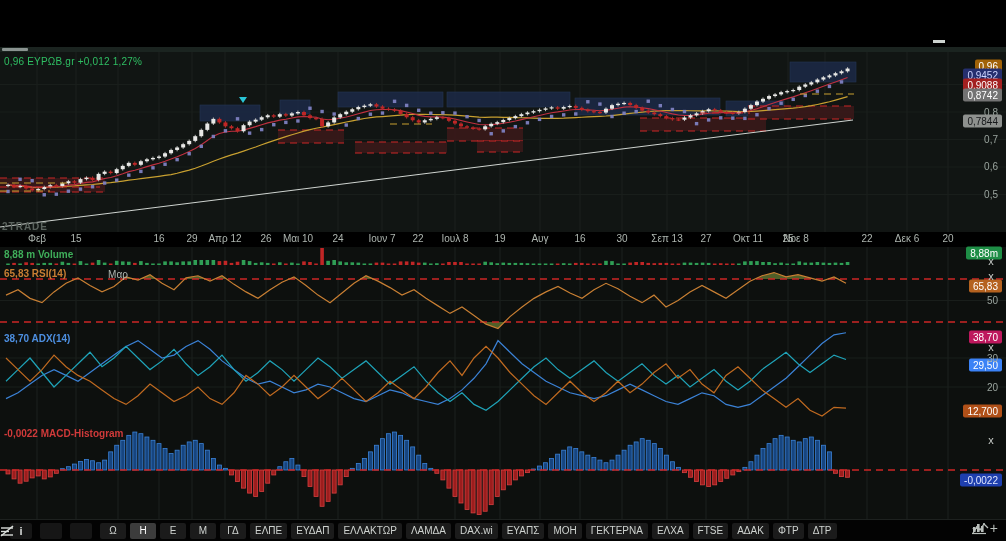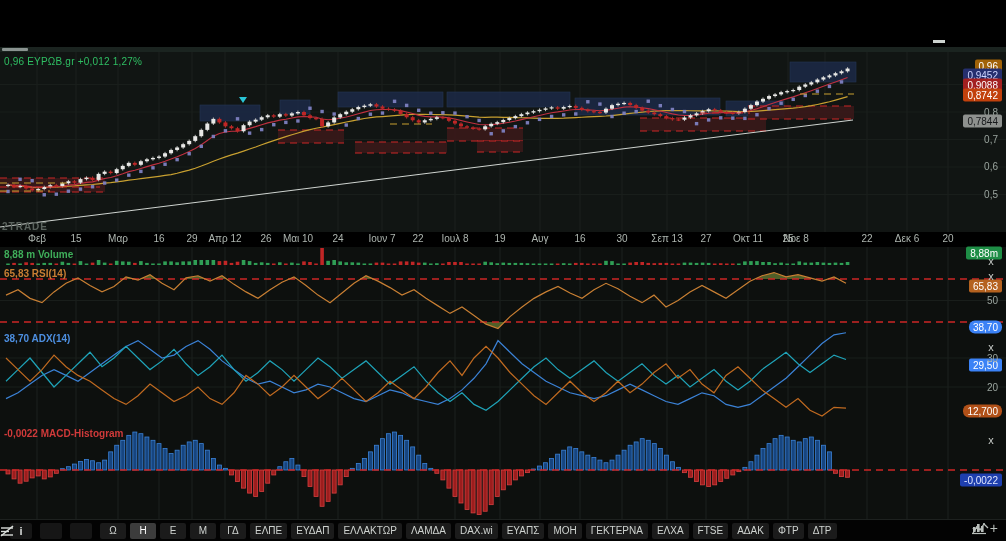--- a/index.html
+++ b/index.html
@@ -876,21 +876,21 @@
   <div id="ticker-line" class="abs">0,96 ΕΥΡΩΒ.gr +0,012 1,27%</div>
   <div id="watermark" class="abs">2TRADE</div>
   <div id="volume-title" class="abs panel-title">8,88 m Volume</div>
   <div id="rsi-title" class="abs panel-title">65,83 RSI(14)</div>
   <div id="adx-title" class="abs panel-title">38,70 ADX(14)</div>
   <div id="macd-title" class="abs panel-title">-0,0022 MACD-Histogram</div>
 
   <div id="labels-layer" class="abs" style="left:0;top:0;width:1006px;height:541px;pointer-events:none;">
       <div class="xtick" style="left: 37px;">Φεβ</div>
       <div class="xtick" style="left: 76px;">15</div>
-      <div class="xtick" style="left: 118px;">Μαρ</div>
+      <div class="xtick" style="left: 118px; margin-top: 36px;">Μαρ</div>
       <div class="xtick" style="left: 159px;">16</div>
       <div class="xtick" style="left: 192px;">29</div>
       <div class="xtick" style="left: 225px;">Απρ 12</div>
       <div class="xtick" style="left: 266px;">26</div>
       <div class="xtick" style="left: 298px;">Μαι 10</div>
       <div class="xtick" style="left: 338px;">24</div>
       <div class="xtick" style="left: 382px;">Ιουν 7</div>
       <div class="xtick" style="left: 418px;">22</div>
       <div class="xtick" style="left: 455px;">Ιουλ 8</div>
       <div class="xtick" style="left: 500px;">19</div>
@@ -905,28 +905,28 @@
       <div class="xtick" style="left: 867px;">22</div>
       <div class="xtick" style="left: 907px;">Δεκ 6</div>
       <div class="xtick" style="left: 948px;">20</div>
       <div class="axis-label" style="top: 112px;">0,8</div>
       <div class="axis-label" style="top: 139px;">0,7</div>
       <div class="axis-label" style="top: 166px;">0,6</div>
       <div class="axis-label" style="top: 194px;">0,5</div>
       <div class="badge" style="top: 66px; background: #a16207; color: rgb(255, 255, 255);">0,96</div>
       <div class="badge" style="top: 75px; background: rgb(37, 47, 110); color: rgb(205, 212, 255);">0,9452</div>
       <div class="badge" style="top: 85px; background: rgb(163, 32, 32); color: rgb(255, 255, 255);">0,9088</div>
-      <div class="badge" style="top: 95px; background: #c2410c; color: rgb(255, 255, 255);">0,8742</div>
+      <div class="badge" style="top: 95px; background: #737373; color: rgb(255, 255, 255);">0,8742</div>
       <div class="badge" style="top: 121px; background: rgb(142, 145, 142); color: rgb(22, 24, 26);">0,7844</div>
       <div class="badge" style="top: 253px; background: rgb(30, 142, 70); color: rgb(255, 255, 255);">8,88m</div>
       <div class="badge" style="top: 286px; background: rgb(181, 98, 31); color: rgb(255, 255, 255);">65,83</div>
       <div class="axis-label" style="top: 300px;">50</div>
-      <div class="badge" style="top: 327px; background: #3b82f6; color: rgb(255, 255, 255); border-radius: 6px;">38,70</div>
+      <div class="badge" style="top: 337px; background: #be185d; color: rgb(255, 255, 255);">38,70</div>
       <div class="badge" style="top: 365px; background: #3b82f6; color: rgb(255, 255, 255);">29,50</div>
-      <div class="badge" style="top: 411px; background: rgb(176, 80, 24); color: rgb(255, 255, 255); border-radius: 6px;">12,700</div>
+      <div class="badge" style="top: 411px; background: rgb(176, 80, 24); color: rgb(255, 255, 255);">12,700</div>
       <div class="axis-label" style="top: 358px;">30</div>
       <div class="axis-label" style="top: 387px;">20</div>
       <div class="badge" style="top: 480px; background: rgb(30, 63, 174); color: rgb(223, 230, 255);">-0,0022</div>
       <div class="close-x" style="top: 256px; pointer-events: auto;">x</div>
       <div class="close-x" style="top: 271px; pointer-events: auto;">x</div>
       <div class="close-x" style="top: 342px; pointer-events: auto;">x</div>
       <div class="close-x" style="top: 435px; pointer-events: auto;">x</div>
     </div>
 
   <div id="toolbar" class="abs">

